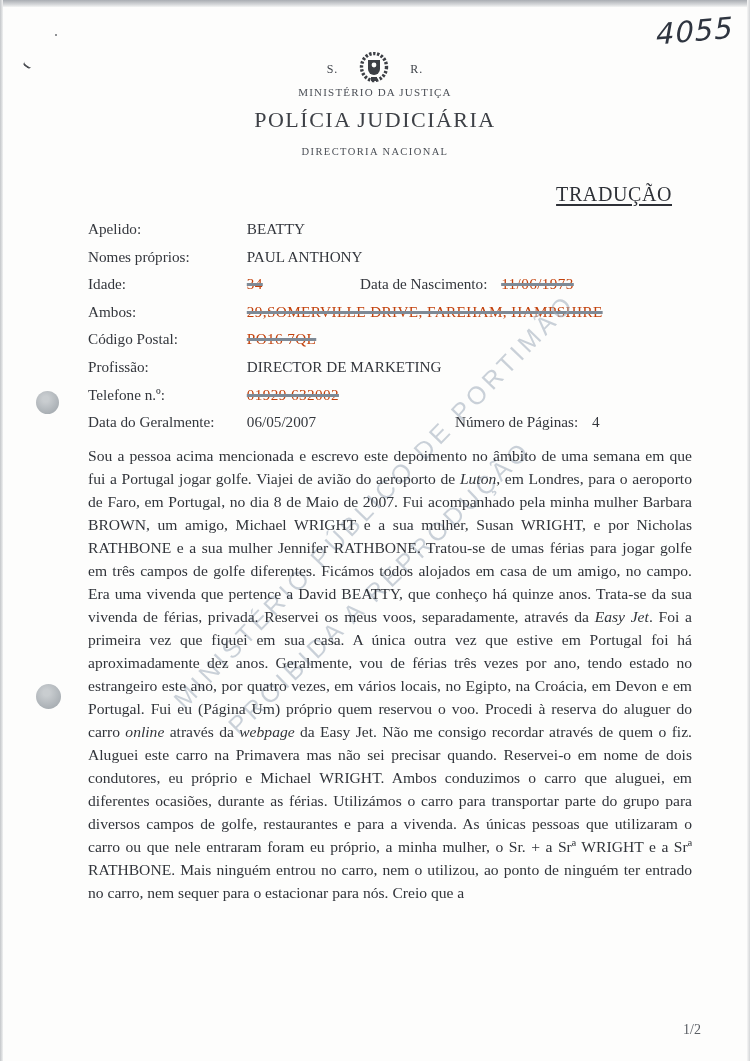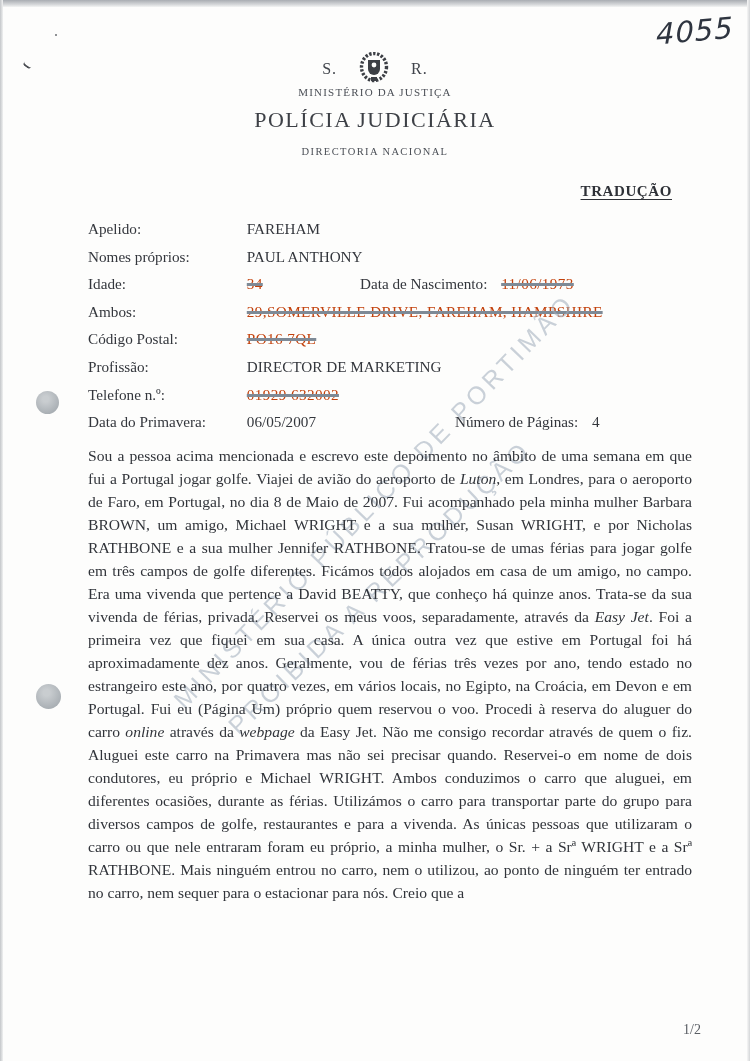--- a/index.html
+++ b/index.html
@@ -33,30 +33,30 @@
     position:absolute; top:14px; right:16px;
     font-family: "DejaVu Sans", sans-serif;
     font-style: italic;
     font-size: 29px; color:#2f3540;
     transform: rotate(-5deg) skewX(-4deg);
     letter-spacing: 1px;
   }
 
   .hdr { position:absolute; left:0; right:0; text-align:center;
          font-family:Liberation Serif, serif; color:#3f434a; }
-  .hdr-sr { top:52px; font-family:"Liberation Serif", serif; font-size:16px;
+  .hdr-sr { top:52px; font-family:"Liberation Serif", serif; font-size:12px;
             letter-spacing:1px; color:#41454c; }
   .hdr-sr .crest { display:inline-block; vertical-align:middle; margin:0 14px; }
   .hdr-ministry { top:86px; font-size:11px; letter-spacing:1.2px; color:#4b4f56; }
   .hdr-org { top:107px; font-size:22px; letter-spacing:1.5px; color:#3d4046; }
   .hdr-division { top:146px; font-size:10.5px; letter-spacing:1.4px; color:#4b4f56; }
 
   .doc-title {
     position:absolute; top:183px; right:78px;
-    font-size:15px; font-weight:bold; letter-spacing:0.6px;
+    font-size:20px; font-weight:normal; letter-spacing:0.6px;
     text-decoration: underline;
     text-underline-offset: 3px;
     color:#2e3137;
   }
 
   .form { position:absolute; left:88px; top:215px; width:600px; font-size:15.2px; }
   .frow { position:relative; height:27.6px; line-height:27.6px; white-space:nowrap; }
   .flabel { display:inline-block; min-width:155px; }
   .second  { position:absolute; left:272px; top:0; }
   .second-wide { position:absolute; left:367px; top:0; }
@@ -126,21 +126,21 @@
   <div class="hdr hdr-org">POLÍCIA JUDICIÁRIA</div>
 
   <div class="doc-title">TRADUÇÃO</div>
 
   <div class="watermark-line wm-1">MINISTÉRIO PÚBLICO DE PORTIMÃO</div>
   <div class="watermark-line wm-2">PROIBIDA A REPRODUÇÃO</div>
 
   <div class="form">
     <div class="frow">
       <span class="flabel">Apelido:</span>
-      <span class="fvalue">FAREHAM</span>
+      <span class="fvalue">BEATTY</span>
     </div>
     <div class="frow">
       <span class="flabel">Nomes próprios:</span>
       <span class="fvalue">PAUL ANTHONY</span>
     </div>
     <div class="frow">
       <span class="flabel">Idade:</span>
       <span class="fvalue redacted">34</span>
       <span class="second">
         <span class="flabel">Data de Nascimento:</span>
@@ -157,21 +157,21 @@
     </div>
     <div class="frow">
       <span class="flabel">Profissão:</span>
       <span class="fvalue">DIRECTOR DE MARKETING</span>
     </div>
     <div class="frow">
       <span class="flabel">Telefone n.º:</span>
       <span class="fvalue redacted">01929 632002</span>
     </div>
     <div class="frow">
-      <span class="flabel">Data do Primavera:</span>
+      <span class="flabel">Data do Geralmente:</span>
       <span class="fvalue">06/05/2007</span>
       <span class="second-wide">
         <span class="flabel">Número de Páginas:</span>
         <span class="fvalue">4</span>
       </span>
     </div>
   </div>
 
   <div class="body-par"><span>Sou a pessoa acima mencionada  e escrevo este depoimento no âmbito de uma semana em que fui a Portugal jogar golfe. Viajei de avião do aeroporto de </span><i>Luton</i><span>, em Londres, para o aeroporto de Faro, em Portugal, no dia 8 de Maio de 2007. Fui acompanhado pela minha mulher Barbara BROWN, um amigo, Michael WRIGHT e a sua mulher, Susan WRIGHT, e por Nicholas RATHBONE e a sua mulher Jennifer RATHBONE. Tratou-se de umas férias para jogar golfe em três campos de golfe diferentes. Ficámos todos alojados em casa de um amigo, no campo. Era uma vivenda que pertence a David BEATTY, que conheço há quinze anos.  Trata-se da sua vivenda de férias, privada. Reservei os meus voos, separadamente, através da </span><i>Easy Jet</i><span>. Foi a primeira vez que fiquei em sua casa. A única outra vez que estive em Portugal foi há aproximadamente dez anos. Geralmente, vou de férias três vezes por ano, tendo estado no estrangeiro este ano, por quatro vezes, em vários locais, no Egipto, na Croácia, em Devon e em Portugal. Fui eu (Página Um) próprio quem reservou o voo. Procedi à reserva do aluguer do carro </span><i>online</i><span> através da  </span><i>webpage</i><span> da Easy Jet. Não me consigo recordar através de quem o fiz.  Aluguei este carro na Primavera mas não sei precisar quando. Reservei-o em nome de dois condutores, eu próprio e Michael WRIGHT. Ambos conduzimos o carro que aluguei, em diferentes ocasiões, durante as férias.  Utilizámos o carro para transportar parte do grupo para diversos campos de golfe, restaurantes e  para a vivenda.  As únicas pessoas que utilizaram o carro ou que nele entraram foram eu próprio, a minha mulher, o Sr. + a Srª WRIGHT e a Srª RATHBONE. Mais ninguém entrou no carro, nem o utilizou, ao ponto de ninguém ter entrado no carro, nem sequer para o estacionar para nós.  Creio que a</span></div>
 

